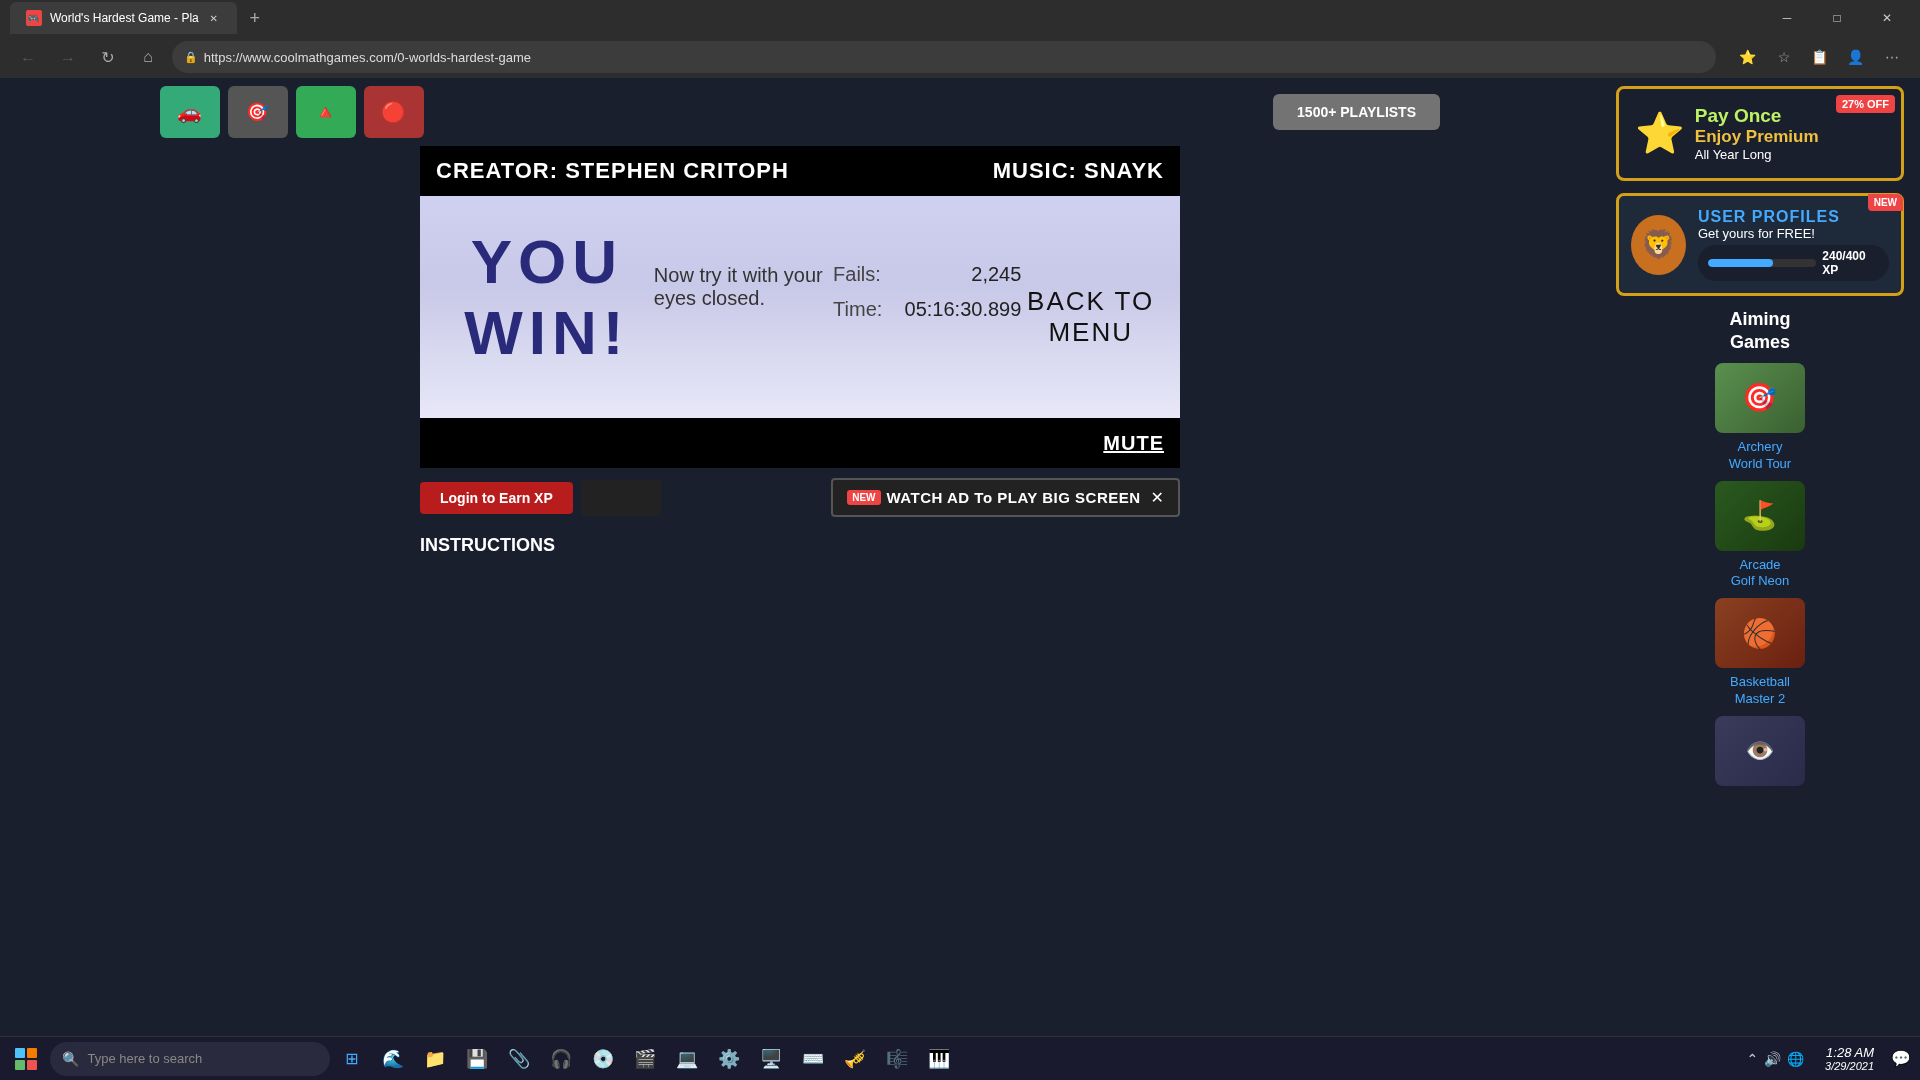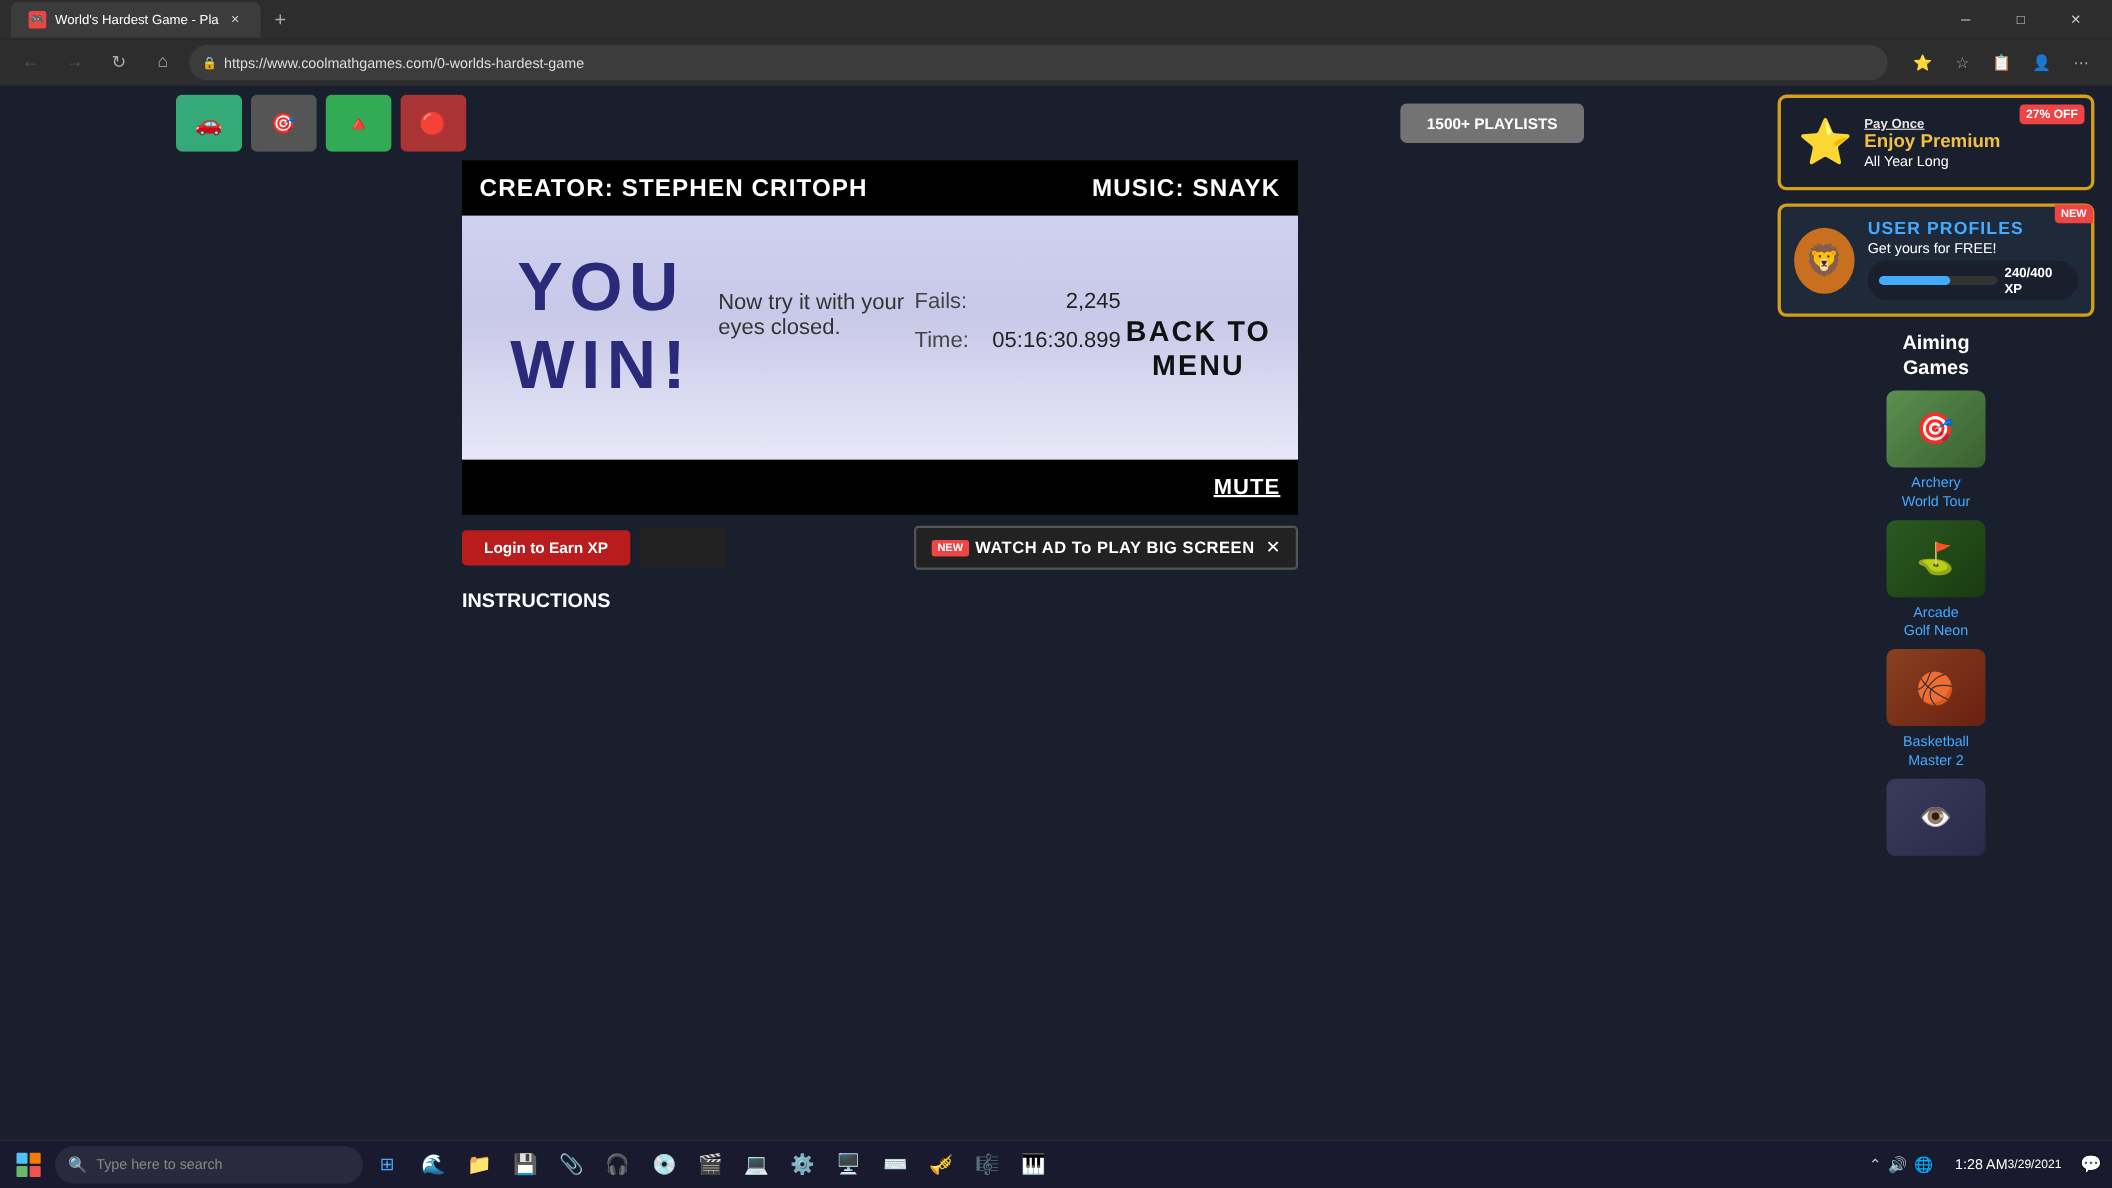--- a/index.html
+++ b/index.html
@@ -245,21 +245,21 @@
       font-size: 20px;
       color: #333;
     }
     .stat-label { color: #444; }
     .stat-value { color: #222; font-weight: 500; }
     .back-menu-btn {
       background: transparent;
       border: none;
       color: #111;
       font-size: 26px;
-      font-weight: 700;
+      font-weight: 400;
       letter-spacing: 2px;
       cursor: pointer;
       margin-top: 20px;
     }
     .game-footer {
       background: #000;
       padding: 10px 16px;
       display: flex;
       justify-content: flex-end;
       align-items: center;
@@ -541,24 +541,25 @@
       gap: 6px;
       padding: 0 8px;
     }
     .sys-icon {
       color: #ccc;
       font-size: 14px;
       cursor: pointer;
     }
     .clock-area {
       display: flex;
-      flex-direction: row;
-      align-items: center;
+      flex-direction: column;
+      align-items: flex-end;
       padding: 0 8px;
       cursor: pointer;
+      font-style: italic;
     }
     .clock-time {
       color: #fff;
       font-size: 13px;
     }
     .clock-date {
       color: #fff;
       font-size: 11px;
     }
     .notification-btn {
@@ -673,21 +674,21 @@
     </div>
 
     <div class="instructions-text">INSTRUCTIONS</div>
   </div>
 
   <div class="right-sidebar">
 
     <div class="premium-ad">
       <span class="star-icon">⭐</span>
       <div class="premium-ad-text">
-        <div style="color:#e5e5e5;font-size:12px;font-weight:bold;text-decoration:underline;">Pay Once</div>
+        <div style="color:#bef264;font-size:19px;font-weight:bold;">Pay Once</div>
         <div style="color:#f0c040;font-size:17px;font-weight:bold;">Enjoy Premium</div>
         <div style="color:#fff;font-size:13px;">All Year Long</div>
       </div>
       <div class="discount-badge">27% OFF</div>
     </div>
 
     <div class="profile-ad">
       <div class="lion-avatar">🦁</div>
       <div class="profile-info">
         <h3>USER PROFILES</h3>

